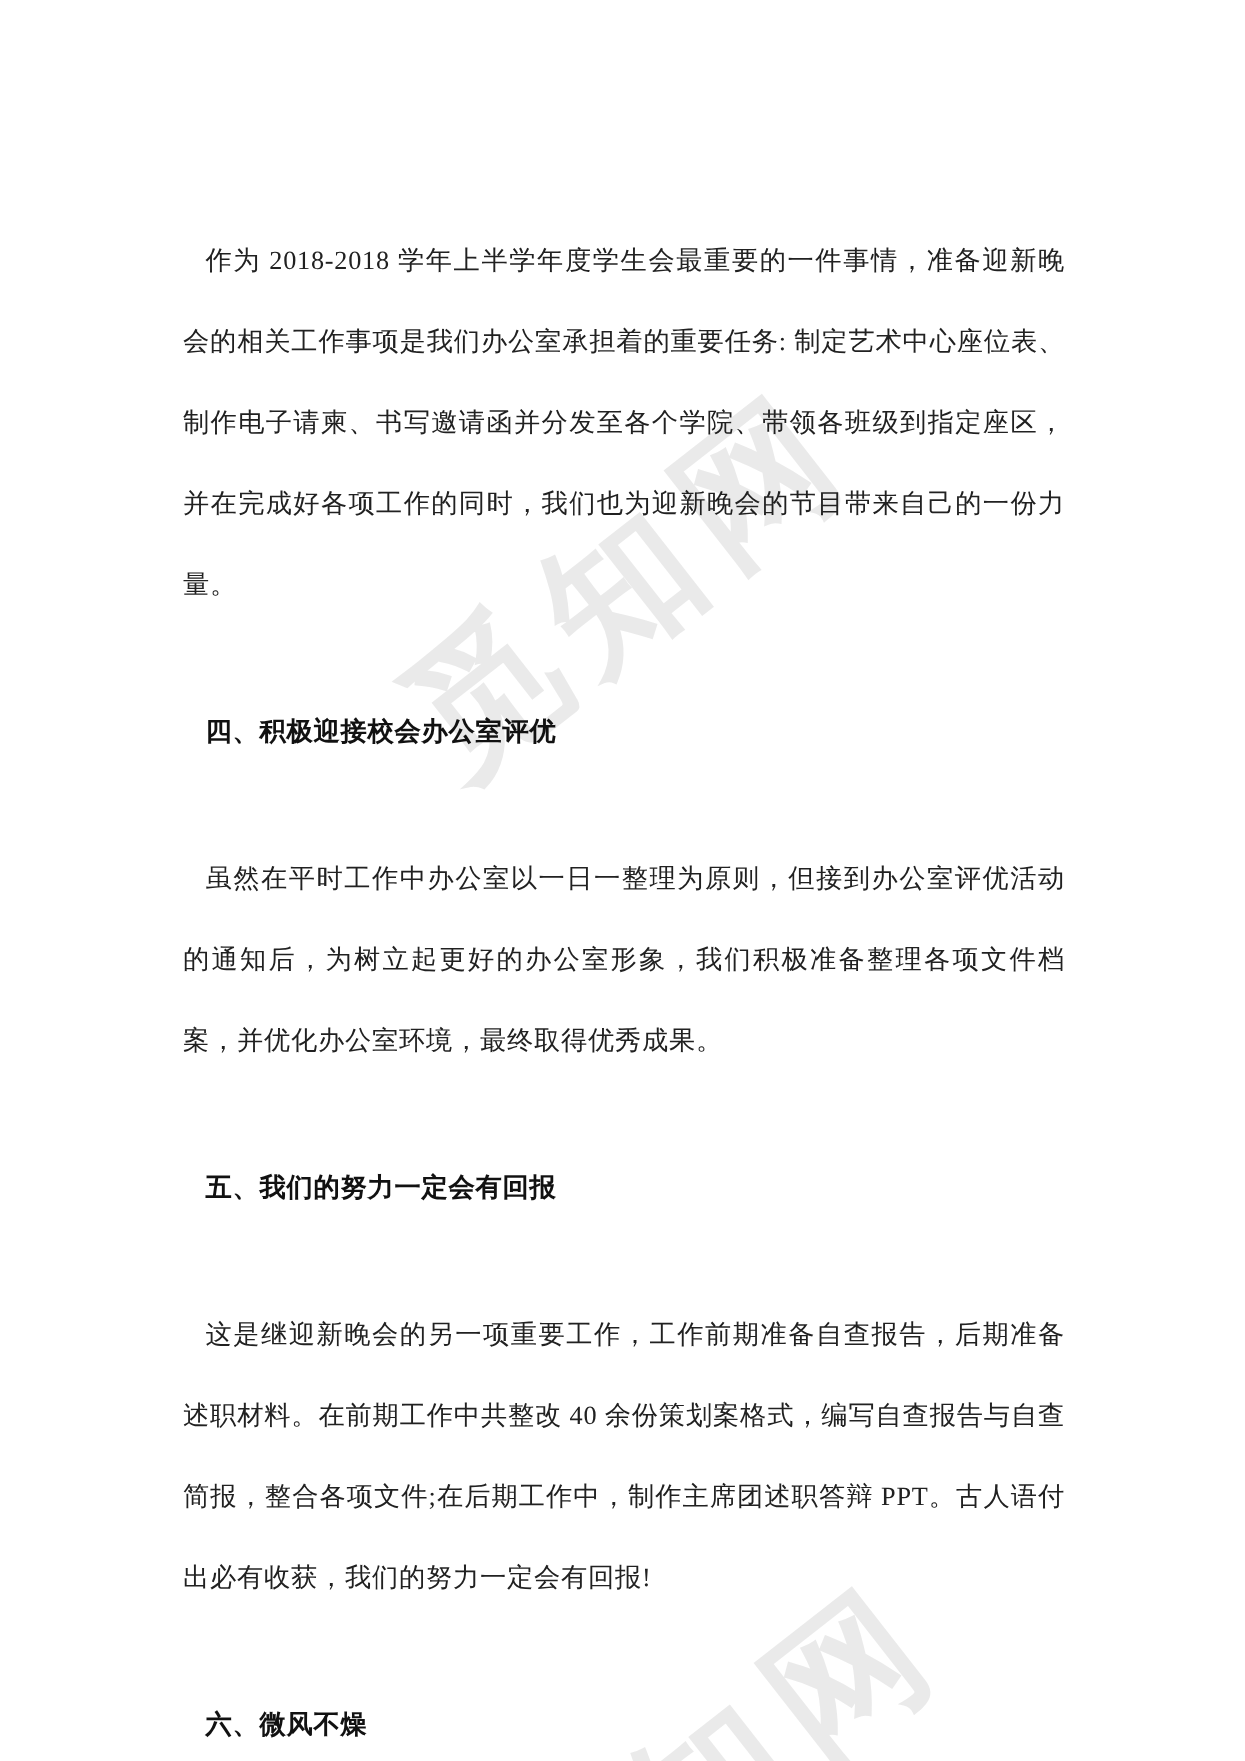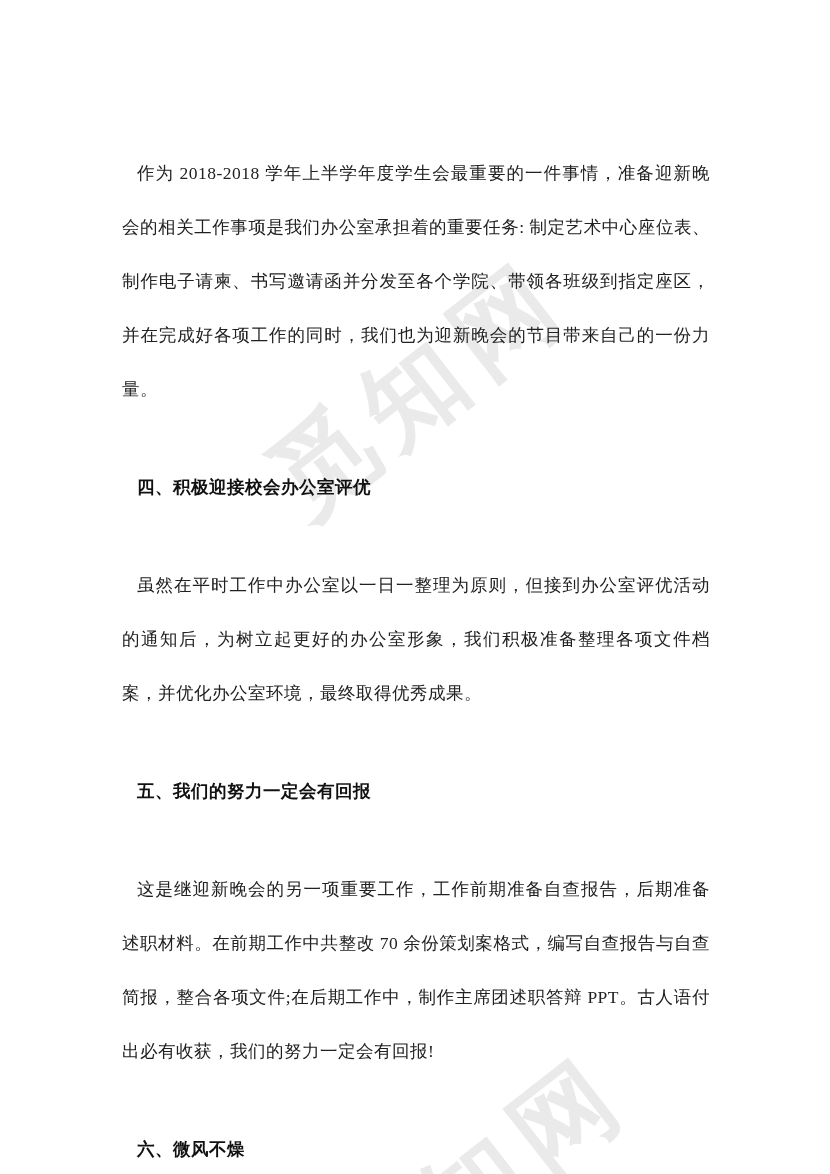--- a/index.html
+++ b/index.html
@@ -84,20 +84,20 @@
   <div class="content">
 
     <p class="para">作为 2018-2018 学年上半学年度学生会最重要的一件事情，准备迎新晚会的相关工作事项是我们办公室承担着的重要任务: 制定艺术中心座位表、制作电子请柬、书写邀请函并分发至各个学院、带领各班级到指定座区，并在完成好各项工作的同时，我们也为迎新晚会的节目带来自己的一份力量。</p>
 
     <h2 class="heading">四、积极迎接校会办公室评优</h2>
 
     <p class="para">虽然在平时工作中办公室以一日一整理为原则，但接到办公室评优活动的通知后，为树立起更好的办公室形象，我们积极准备整理各项文件档案，并优化办公室环境，最终取得优秀成果。</p>
 
     <h2 class="heading">五、我们的努力一定会有回报</h2>
 
-    <p class="para">这是继迎新晚会的另一项重要工作，工作前期准备自查报告，后期准备述职材料。在前期工作中共整改 70 余份策划案格式，编写自查报告与自查简报，整合各项文件;在后期工作中，制作主席团述职答辩 PPT。古人语付出必有收获，我们的努力一定会有回报!</p>
+    <p class="para">这是继迎新晚会的另一项重要工作，工作前期准备自查报告，后期准备述职材料。在前期工作中共整改 40 余份策划案格式，编写自查报告与自查简报，整合各项文件;在后期工作中，制作主席团述职答辩 PPT。古人语付出必有收获，我们的努力一定会有回报!</p>
 
     <h2 class="heading">六、微风不燥</h2>
 
     <p class="para">那天阳光正好，微风不燥，我们正值年少，缘分让我们相遇。制作电子请柬</p>
 
   </div>
 </div>
 
 </body></html>

